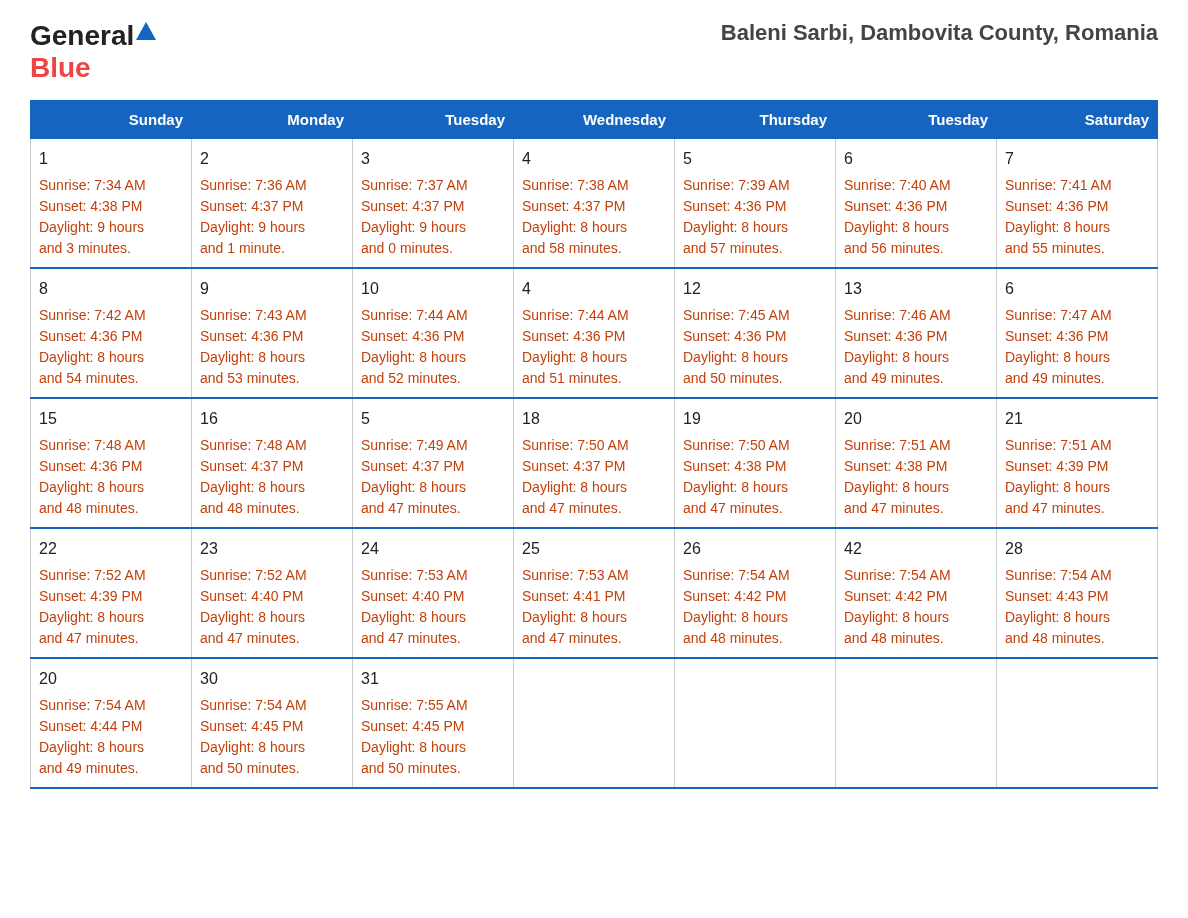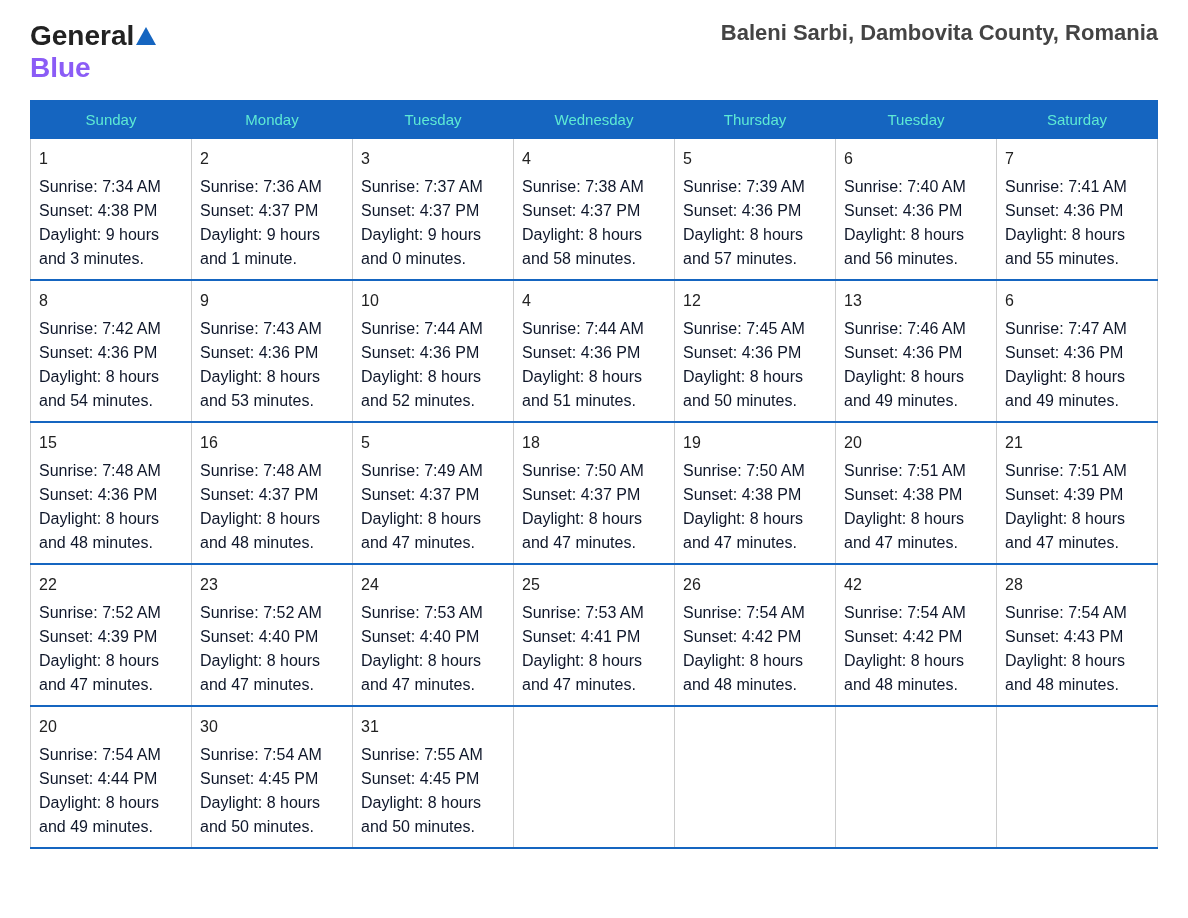--- a/index.html
+++ b/index.html
@@ -36,25 +36,25 @@
       color: #444;
       font-weight: bold;
     }
     .calendar-table {
       width: 100%;
       border-collapse: collapse;
       table-layout: fixed;
     }
     .calendar-table thead tr th {
       background-color: #1565c0;
-      color: #5eead4;
+      color: #ffffff;
       padding: 10px 8px;
-      text-align: center;
+      text-align: right;
       font-size: 15px;
-      font-weight: normal;
+      font-weight: bold;
       border: 1px solid #1565c0;
     }
     .calendar-table tbody tr td {
       vertical-align: top;
       padding: 8px 8px;
       border-left: 1px solid #ccc;
       border-right: 1px solid #ccc;
       font-size: 12.5px;
       line-height: 1.5;
       min-height: 90px;
@@ -62,40 +62,40 @@
     .calendar-table tbody tr {
       border-bottom: 2px solid #1565c0;
     }
     .calendar-table tbody tr td .day-number {
       font-size: 16px;
       font-weight: normal;
       display: block;
       margin-bottom: 4px;
     }
     .calendar-table tbody tr td .day-info {
-      font-size: 16px;
-      color: #0f172a;
+      font-size: 14px;
+      color: #c2410c;
     }
     .empty-cell {
       background: #fff;
     }
     
     .logo-container {
       display: flex;
-      align-items: center;
+      align-items: flex-start;
       font-size: 28px;
       font-weight: bold;
     }
     .logo-general {
       color: #222;
       font-size: 28px;
       font-weight: bold;
     }
     .logo-blue-word {
-      color: #8b5cf6;
+      color: #ef4444;
       font-size: 28px;
       font-weight: bold;
     }
   </style>
 </head>
 <body>
 
 <div class="header-area">
   <div class="logo-area">
     <div class="logo-container">

